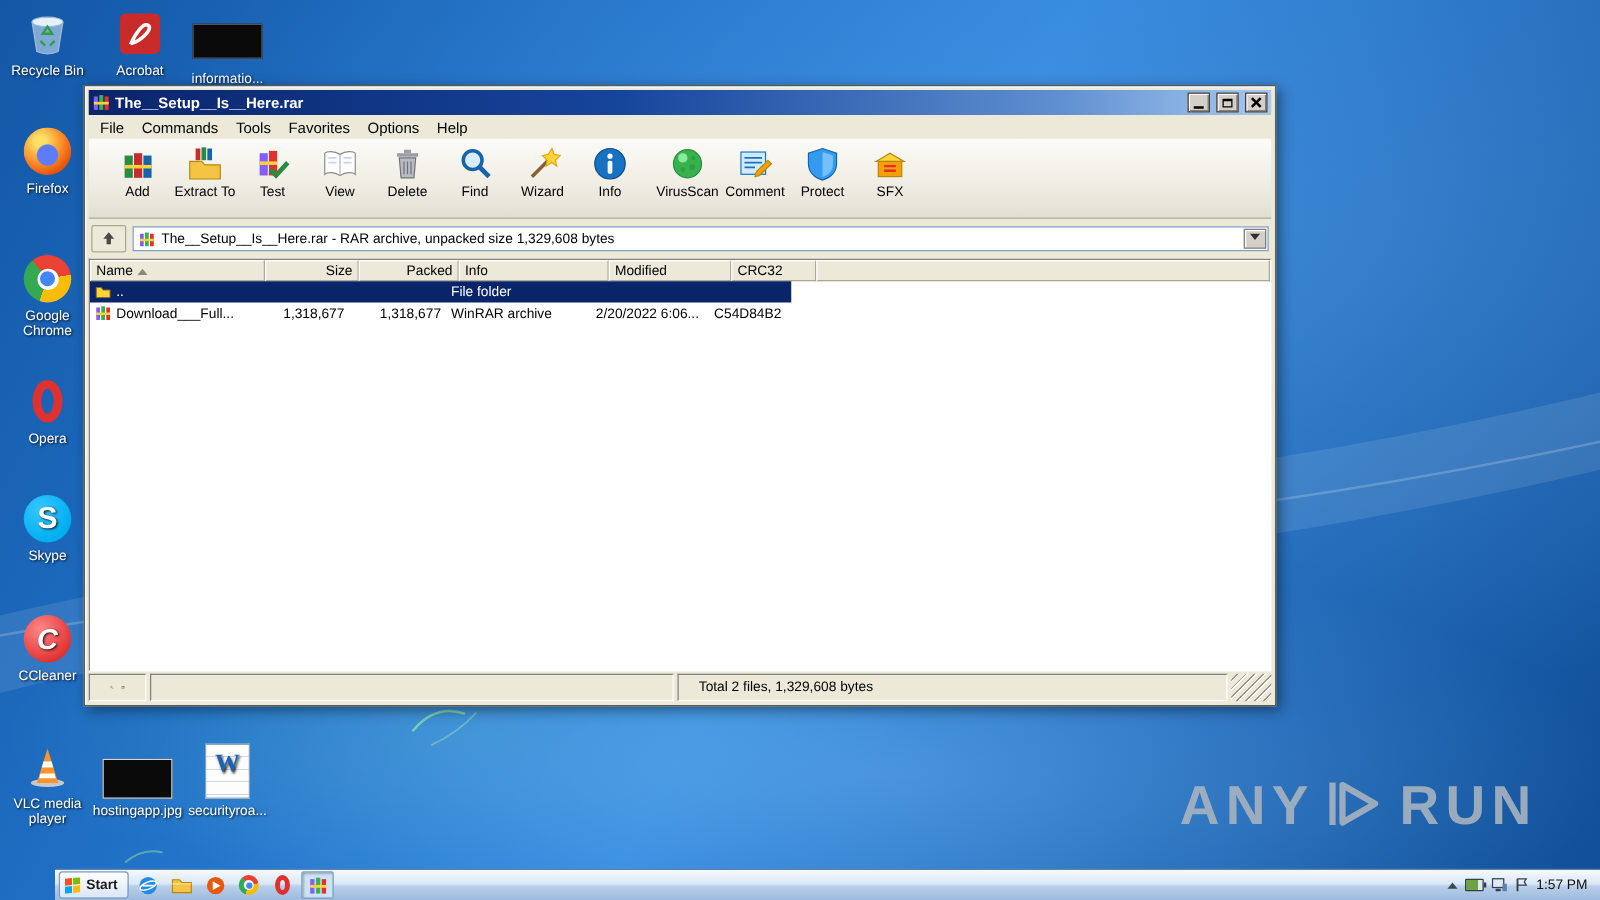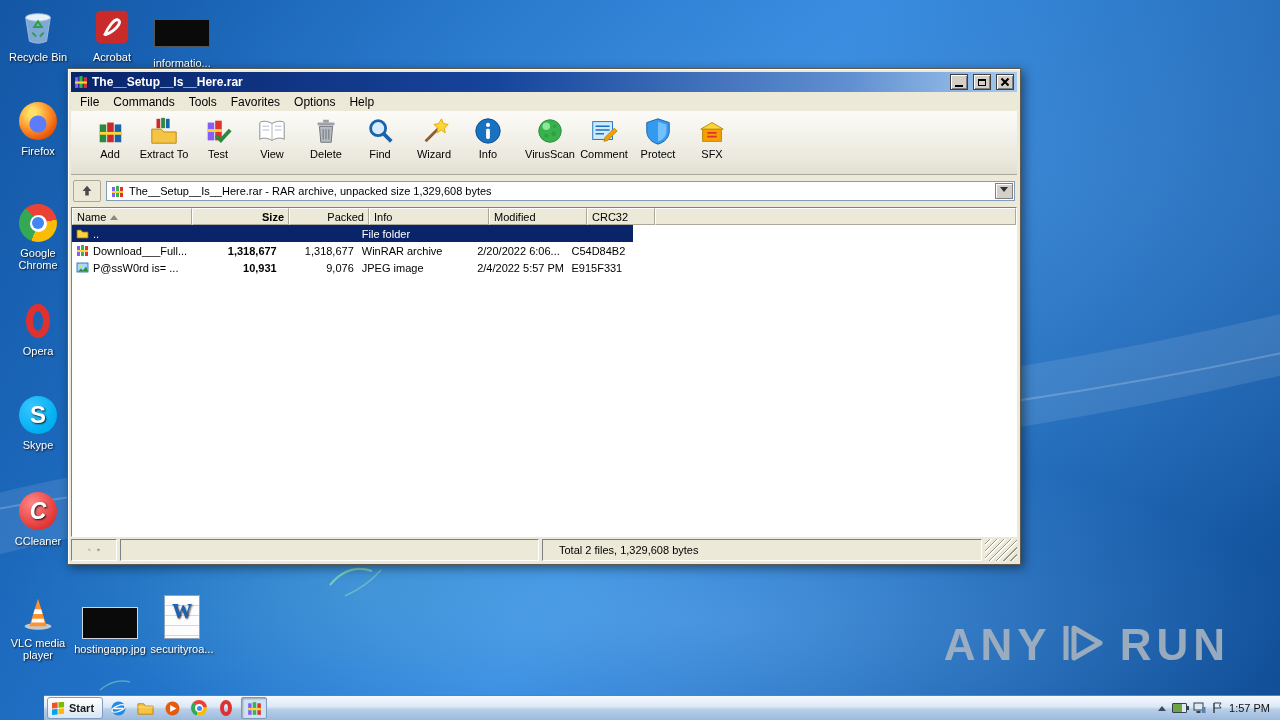--- a/index.html
+++ b/index.html
@@ -73,22 +73,22 @@
   .drop{position:absolute;right:1px;top:1px;bottom:1px;width:16px;background:#d4d0c8;
     border:1px solid #808080;box-shadow:inset 1px 1px 0 #fff;display:flex;align-items:center;justify-content:center;}
   .tri-dn{width:0;height:0;border:4px solid transparent;border-top:5px solid #303030;margin-top:4px;}
 
   .list{flex:1;background:#fff;border:1px solid;border-color:#808080 #fff #fff #808080;
     overflow:hidden;display:flex;flex-direction:column;font-size:11px;}
   .lhead{display:flex;height:17px;flex:0 0 17px;background:#ece9d8;cursor:default;}
   .hcell{box-sizing:border-box;border-top:1px solid #fff;border-left:1px solid #fff;
     border-right:1px solid #aca899;border-bottom:1px solid #aca899;
     padding:1px 4px;display:flex;align-items:center;gap:4px;white-space:nowrap;overflow:hidden;}
-  .c-name{width:120px;}
-  .c-size{width:97px;justify-content:flex-end;font-weight:bold;}
+  .c-name{width:140px;}
+  .c-size{width:75px;justify-content:flex-end;}
   .c-packed{width:80px;justify-content:flex-end;padding-left:28px;}
   .c-type{width:120px;}
   .c-mod{width:98px;}
   .c-crc{width:68px;}
   .c-fill{flex:1;}
   .sort-asc{width:0;height:0;border:4px solid transparent;border-bottom:5px solid #8a8a7a;margin-bottom:3px;}
   .rows{flex:1;}
   .row{display:flex;height:17px;align-items:center;width:561px;cursor:default;}
   .row .cell{box-sizing:border-box;padding:0 4px;white-space:nowrap;overflow:hidden;height:17px;display:flex;align-items:center;}
   .row .name{gap:4px;}
@@ -470,37 +470,20 @@
             </span>
             <span>Download___Full...</span>
           </div>
           <div class="cell num c-size">1,318,677</div>
           <div class="cell num c-packed">1,318,677</div>
           <div class="cell c-type">WinRAR archive</div>
           <div class="cell c-mod">2/20/2022 6:06...</div>
           <div class="cell c-crc">C54D84B2</div>
         </div>
 
-        <div class="row">
-          <div class="cell name c-name">
-            <span style="display:flex;">
-              <svg width="13" height="13" viewBox="0 0 13 13">
-                <rect x="1" y="2" width="11" height="9" fill="#a5d8ff" stroke="#1864ab" stroke-width="0.8"></rect>
-                <circle cx="4" cy="5" r="1.2" fill="#ffd43b"></circle>
-                <path d="M2 10.5 l3 -3 2 2 3 -4 2 5 Z" fill="#2b8a3e"></path>
-              </svg>
-            </span>
-            <span>P@ssW0rd is=  ...</span>
-          </div>
-          <div class="cell num c-size">10,931</div>
-          <div class="cell num c-packed">9,076</div>
-          <div class="cell c-type">JPEG image</div>
-          <div class="cell c-mod">2/4/2022 5:57 PM</div>
-          <div class="cell c-crc">E915F331</div>
-        </div>
 
       </div>
     </div>
 
     <div class="statusbar">
       <div class="spanel sp-icons">
         <svg width="12" height="12" viewBox="0 0 12 12">
           <circle cx="4" cy="4" r="2.6" fill="none" stroke="#7b7b6d" stroke-width="1.5"></circle>
           <path d="M6 6 L10 10 M8.5 8.5 L10 7" stroke="#7b7b6d" stroke-width="1.5"></path>
         </svg>

